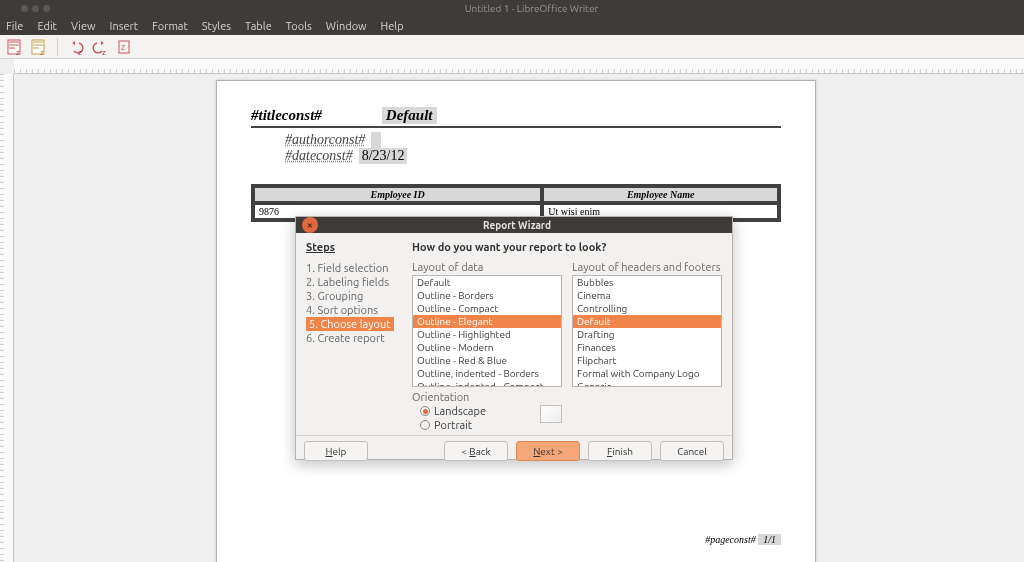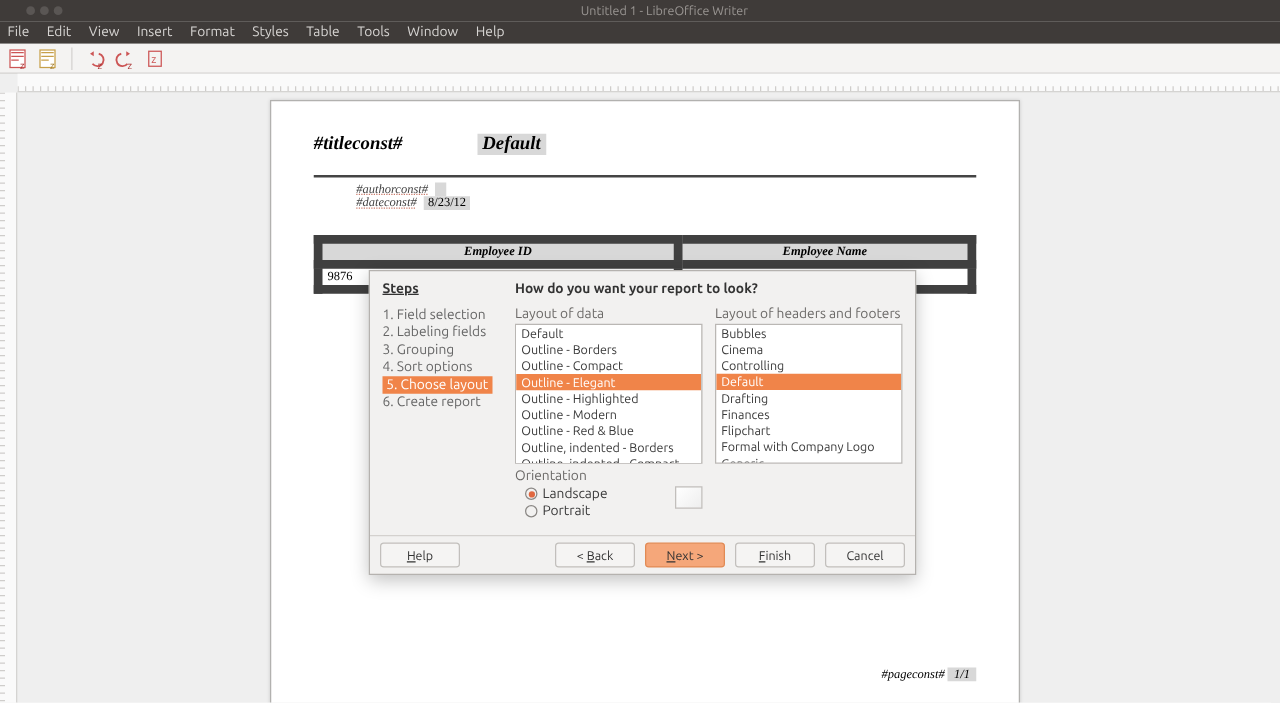--- a/index.html
+++ b/index.html
@@ -38,28 +38,28 @@
   .ticks-v span{ display:block; height:6px; border-top:1px solid #cfcdcb; width:4px;}
   .docarea { position: relative; flex: 1; background: #efefef; overflow: hidden;}
   .page {
     position: absolute; left: 202px; top: 6px;
     width: 600px; height: 492px;
     background: #fff; border: 1px solid #b2b1af;
     box-shadow: 0 0 3px rgba(0,0,0,.15);
     padding: 26px 34px;
     font-family: "Liberation Serif", "Times New Roman", serif;
   }
-  .doc-title { font-size: 15px; font-weight: bold; font-style: italic; border-bottom: 2px solid #444; display:flex; gap:60px; padding-bottom:16px;}
+  .doc-title { font-size: 15px; font-weight: bold; font-style: italic; border-bottom: 2px solid #444; display:flex; gap:60px; padding-bottom:2px;}
   .doc-title .hl { background: #d8d8d8; padding: 0 4px;}
-  .meta { margin: 4px 0 0 34px; font-size: 10px;}
+  .meta { margin: 4px 0 0 34px; font-size: 14px;}
   .meta .row{ display:flex; gap:6px; }
   .meta .lbl { text-decoration: underline dotted #c97a6a; color:#444; font-style:italic;}
   .meta .val { background:#d8d8d8; padding:0 3px;}
   .rpt-table { margin-top: 20px; border:1px solid #999; border-collapse: collapse; width: 100%; font-size:10px;}
-  .rpt-table th, .rpt-table td { border:7px solid #404040; padding:1px 4px; text-align:left;}
+  .rpt-table th, .rpt-table td { border:4px solid #404040; padding:1px 4px; text-align:left;}
   .rpt-table th { background:#d8d8d8; font-style: italic; text-align:center;}
   .pagefoot { position:absolute; bottom:26px; right:34px; font-size:10px; font-style:italic;}
   .pagefoot .hl{ background:#d8d8d8; padding:0 5px;}
   
   .wizard {
     position: absolute; left: 295px; top: 216px;
     width: 438px; height: 244px;
     background: #f2f1f0; border: 1px solid #b5b2af;
     box-shadow: 0 4px 14px rgba(0,0,0,.25);
     font-size: 11px; color: #3a3a3a;
@@ -466,20 +466,25 @@
         </table>
       <div class="pagefoot">
         <span>#pageconst#</span>
         <span class="hl">1/1</span>
       </div>
     </div>
   </div>
 </div>
 
 <div class="wizard">
+  <div class="wiz-title">
+    <span class="wiz-close"></span>
+    <span class="wiz-title-label">Report Wizard</span>
+    <span style="width:22px"></span>
+  </div>
   <div class="wiz-body">
     <div class="steps">
       <h4>Steps</h4>
       <div id="steps-container"><div class="step">1. Field selection</div><div class="step">2. Labeling fields</div><div class="step">3. Grouping</div><div class="step">4. Sort options</div><div class="step active">5. Choose layout</div><div class="step">6. Create report</div></div>
     </div>
     <div class="panel">
       <div class="heading">How do you want your report to look?</div>
       <div class="cols">
         <div class="col">
           <div class="col-label">Layout of data</div>

